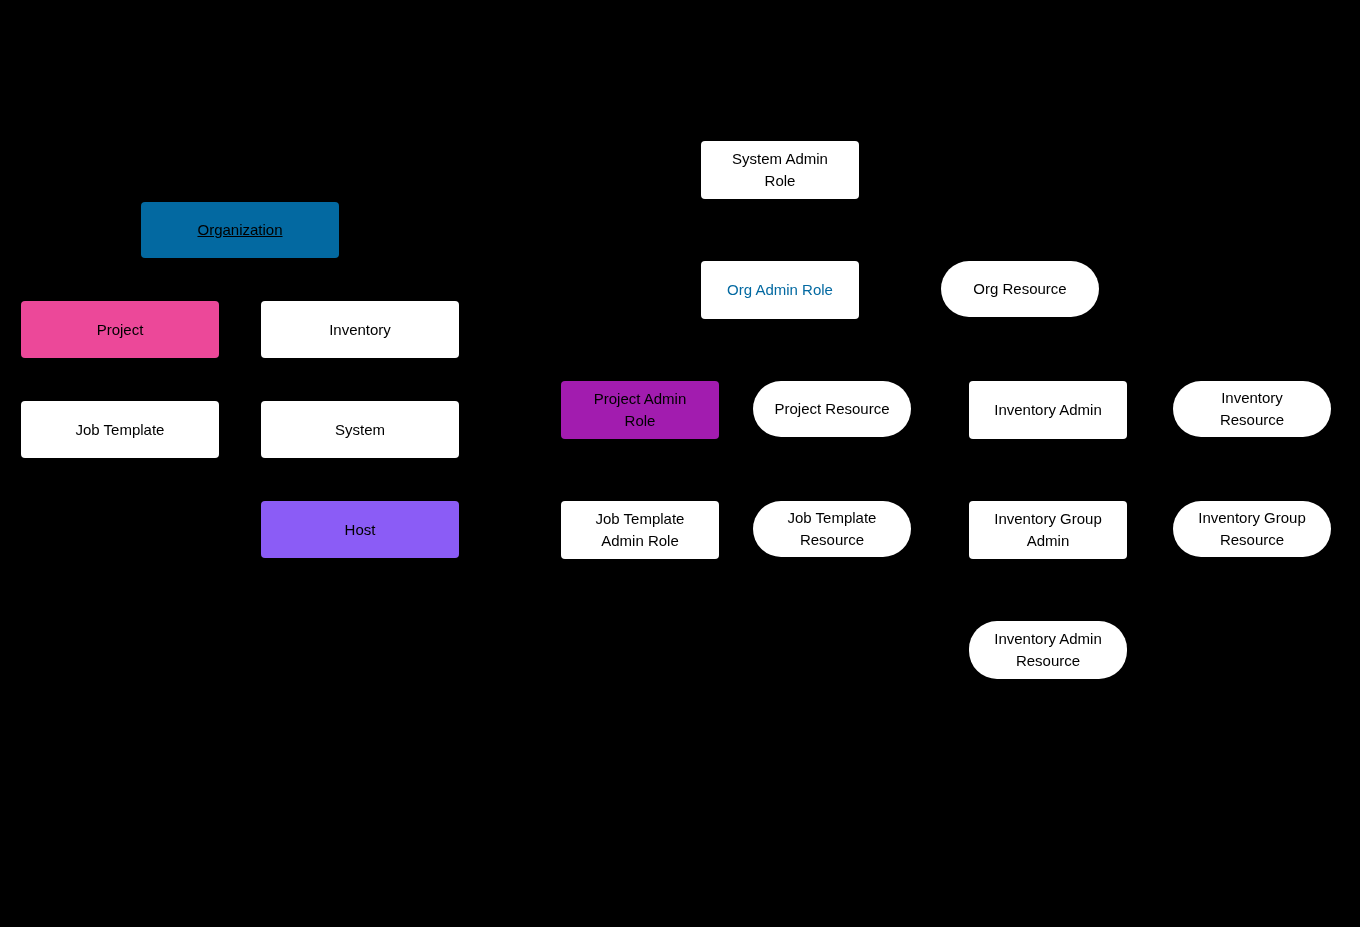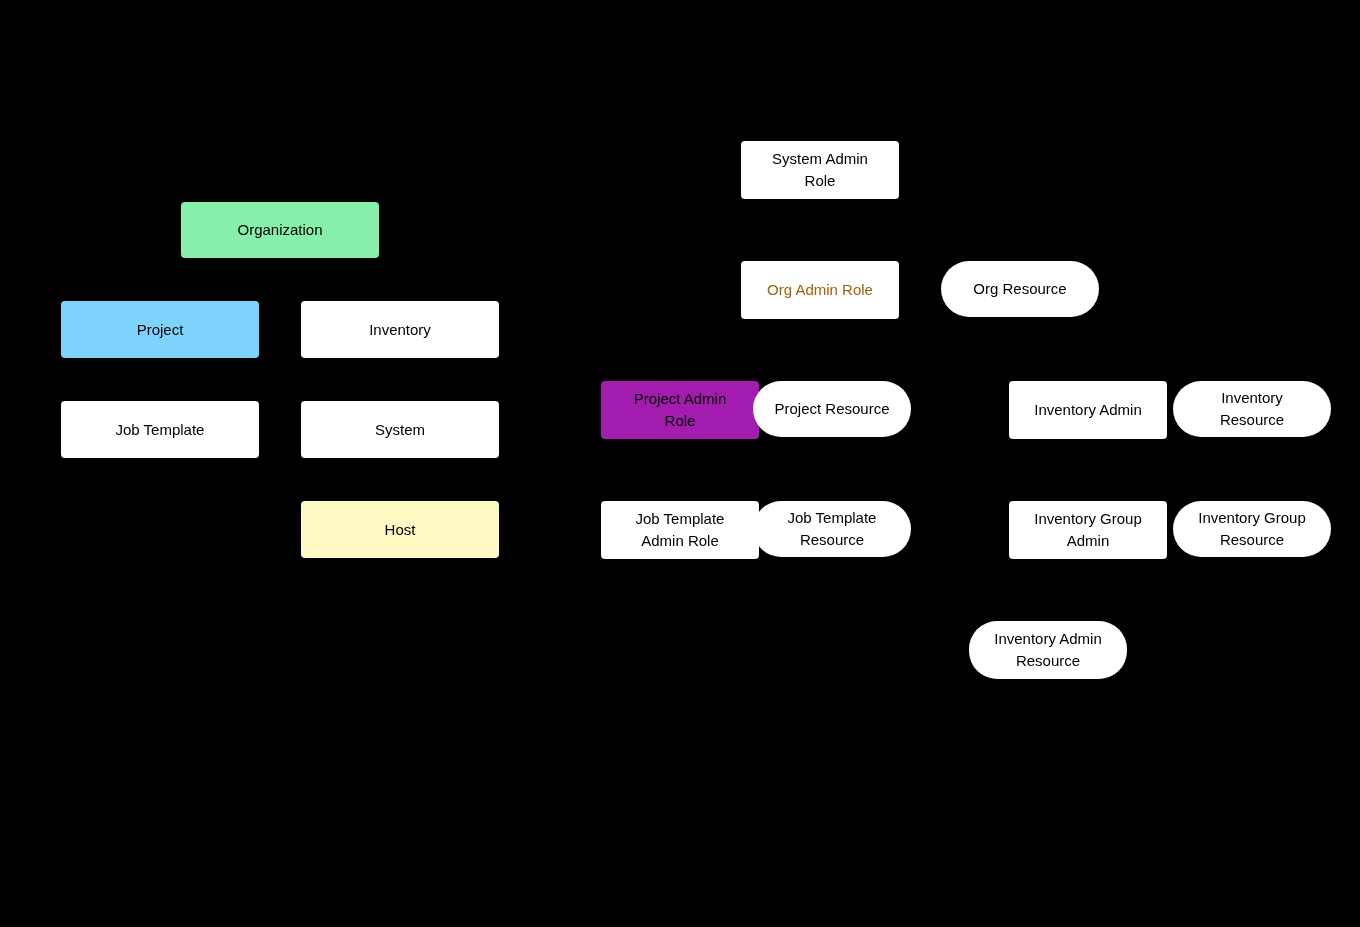--- a/index.html
+++ b/index.html
@@ -26,39 +26,38 @@
     display: flex;
     align-items: center;
     justify-content: center;
     text-align: center;
     white-space: pre-line;
     font-size: 15px;
     line-height: 1.45;
   }
   .node.rect {
     border-radius: 4px;
-    margin-left: 40px;
   }
   .node.pill {
     border-radius: 28px;
   }
 </style>
 </head>
 <body style="background: rgb(0, 0, 0);">
 
 <div id="diagram">
-    <div class="node rect" style="left: 141px; top: 202px; width: 198px; height: 56px; background: #86efac; color: rgb(0, 0, 0);">Organization</div>
-    <div class="node rect" style="left: 21px; top: 301px; width: 198px; height: 57px; background: #7dd3fc; color: rgb(0, 0, 0); text-align: right;">Project</div>
+    <div class="node rect" style="left: 141px; top: 202px; width: 198px; height: 56px; background: #0369a1; color: rgb(0, 0, 0); text-decoration: underline;">Organization</div>
+    <div class="node rect" style="left: 21px; top: 301px; width: 198px; height: 57px; background: #ec4899; color: rgb(0, 0, 0); text-align: right;">Project</div>
     <div class="node rect" style="left: 261px; top: 301px; width: 198px; height: 57px; background: rgb(255, 255, 255); color: rgb(0, 0, 0);">Inventory</div>
     <div class="node rect" style="left: 21px; top: 401px; width: 198px; height: 57px; background: rgb(255, 255, 255); color: rgb(0, 0, 0);">Job Template</div>
     <div class="node rect" style="left: 261px; top: 401px; width: 198px; height: 57px; background: rgb(255, 255, 255); color: rgb(0, 0, 0);">System</div>
-    <div class="node rect" style="left: 261px; top: 501px; width: 198px; height: 57px; background: #fef9c3; color: rgb(0, 0, 0);">Host</div>
+    <div class="node rect" style="left: 261px; top: 501px; width: 198px; height: 57px; background: #8b5cf6; color: rgb(0, 0, 0);">Host</div>
     <div class="node rect" style="left: 701px; top: 141px; width: 158px; height: 58px; background: rgb(255, 255, 255); color: rgb(0, 0, 0);">System Admin
 Role</div>
-    <div class="node rect" style="left: 701px; top: 261px; width: 158px; height: 58px; background: rgb(255, 255, 255); color: #a16207;">Org Admin Role</div>
+    <div class="node rect" style="left: 701px; top: 261px; width: 158px; height: 58px; background: rgb(255, 255, 255); color: #0369a1;">Org Admin Role</div>
     <div class="node pill" style="left: 941px; top: 261px; width: 158px; height: 56px; background: rgb(255, 255, 255); color: rgb(0, 0, 0);">Org Resource</div>
     <div class="node rect" style="left: 561px; top: 381px; width: 158px; height: 58px; background: #a21caf; color: rgb(0, 0, 0);">Project Admin
 Role</div>
     <div class="node rect" style="left: 969px; top: 381px; width: 158px; height: 58px; background: rgb(255, 255, 255); color: rgb(0, 0, 0);">Inventory Admin</div>
     <div class="node pill" style="left: 753px; top: 381px; width: 158px; height: 56px; background: rgb(255, 255, 255); color: rgb(0, 0, 0);">Project Resource</div>
     <div class="node pill" style="left: 1173px; top: 381px; width: 158px; height: 56px; background: rgb(255, 255, 255); color: rgb(0, 0, 0);">Inventory
 Resource</div>
     <div class="node rect" style="left: 561px; top: 501px; width: 158px; height: 58px; background: rgb(255, 255, 255); color: rgb(0, 0, 0);">Job Template
 Admin Role</div>
     <div class="node pill" style="left: 753px; top: 501px; width: 158px; height: 56px; background: rgb(255, 255, 255); color: rgb(0, 0, 0);">Job Template

